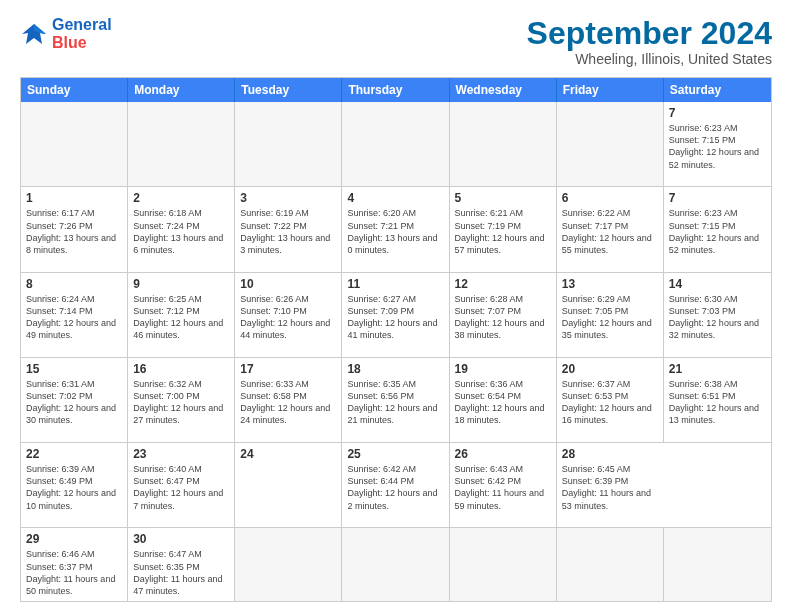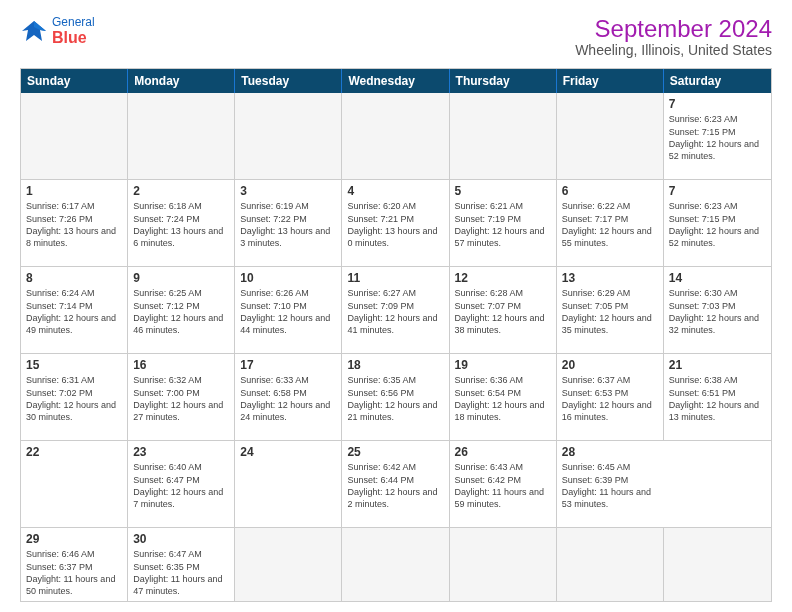--- a/index.html
+++ b/index.html
@@ -29,39 +29,39 @@
       gap: 4px;
     }
     .logo-bird {
       width: 28px;
       height: 28px;
     }
     .title-block {
       text-align: right;
     }
     .month-title {
-      font-size: 24px;
-      font-weight: normal;
-      color: #a21caf;
+      font-size: 32px;
+      font-weight: bold;
+      color: #0369a1;
       line-height: 1.1;
     }
     .location {
       font-size: 14px;
       color: #555;
     }
     .calendar {
       flex: 1;
       display: flex;
       flex-direction: column;
       border: 1px solid #ccc;
     }
     .calendar-header {
       display: grid;
       grid-template-columns: repeat(7, 1fr);
-      background: #0c4a6e;
+      background: #3b82f6;
     }
     .cal-header-cell {
       color: #fff;
       font-size: 12px;
       font-weight: bold;
       padding: 5px 6px;
       border-right: 1px solid #1976d2;
     }
     .cal-header-cell:last-child { border-right: none; }
     .calendar-body {
@@ -103,37 +103,37 @@
 <body>
 
 <div class="page">
   <div class="header">
     <div class="logo">
       <svg class="logo-bird" viewBox="0 0 28 28">
         <polygon points="14,4 26,14 20,13 22,24 14,18 6,24 8,13 2,14" fill="#1565c0"></polygon>
         <polygon points="14,4 26,14 20,13 14,10" fill="#1976d2"></polygon>
       </svg>
       <div>
-        <div style="font-size:12px;font-weight:normal;color:#1565c0;line-height:1.1;">General</div>
+        <div style="font-size:16px;font-weight:bold;color:#1565c0;line-height:1.1;">General</div>
         <div style="font-size:16px;font-weight:bold;color:#ef4444;line-height:1.1;">Blue</div>
       </div>
     </div>
     <div class="title-block">
       <div class="month-title">September 2024</div>
       <div class="location">Wheeling, Illinois, United States</div>
     </div>
   </div>
 
   <div class="calendar">
     <div class="calendar-header">
       <div class="cal-header-cell">Sunday</div>
       <div class="cal-header-cell">Monday</div>
       <div class="cal-header-cell">Tuesday</div>
+      <div class="cal-header-cell">Thursday</div>
       <div class="cal-header-cell">Wednesday</div>
-      <div class="cal-header-cell">Thursday</div>
       <div class="cal-header-cell">Friday</div>
       <div class="cal-header-cell">Saturday</div>
     </div>
     <div class="calendar-body" id="calendar-body">
     <div class="cal-week">
           <div class="cal-cell empty"></div>
           <div class="cal-cell empty"></div>
           <div class="cal-cell empty"></div>
           <div class="cal-cell empty"></div>
           <div class="cal-cell empty"></div>
@@ -317,20 +317,25 @@
         <div class="day-info">
           <span>Sunrise: 6:38 AM</span><br>
           <span>Sunset: 6:51 PM</span><br>
           <span>Daylight: 12 hours and 13 minutes.</span>
         </div>
       </div>
         </div>
         <div class="cal-week">
           <div class="cal-cell">
         <span class="day-num">22</span>
+        <div class="day-info">
+          <span>Sunrise: 6:39 AM</span><br>
+          <span>Sunset: 6:49 PM</span><br>
+          <span>Daylight: 12 hours and 10 minutes.</span>
+        </div>
       </div>
           <div class="cal-cell">
         <span class="day-num">23</span>
         <div class="day-info">
           <span>Sunrise: 6:40 AM</span><br>
           <span>Sunset: 6:47 PM</span><br>
           <span>Daylight: 12 hours and 7 minutes.</span>
         </div>
       </div>
           <div class="cal-cell">

